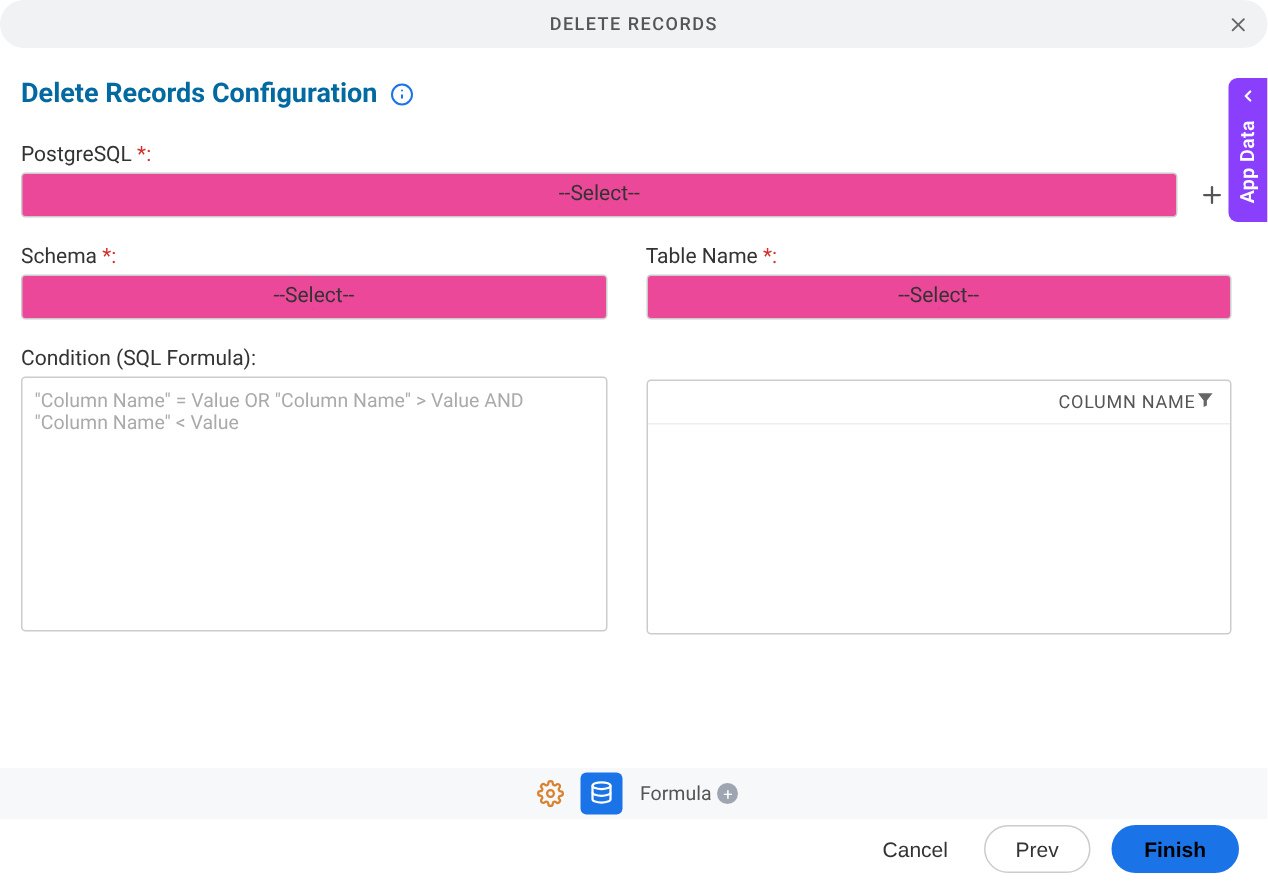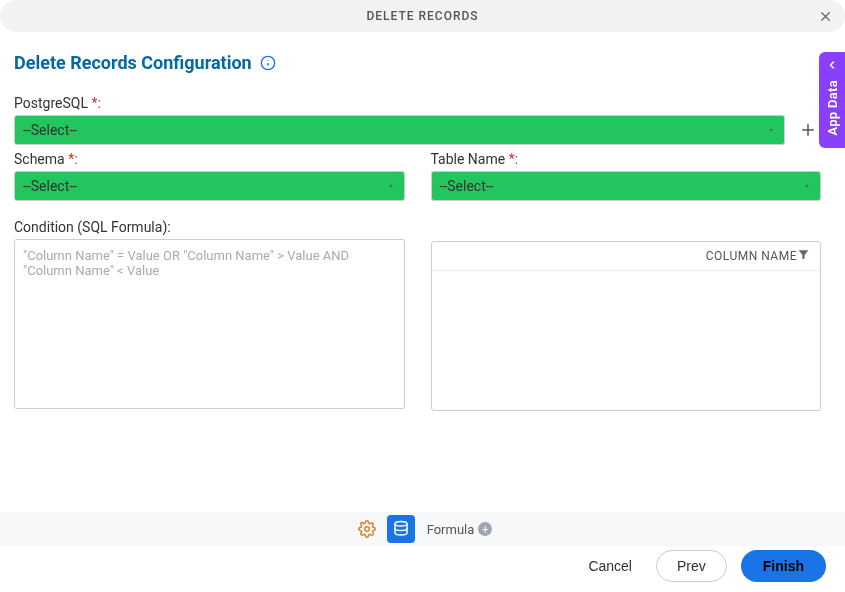--- a/index.html
+++ b/index.html
@@ -61,25 +61,26 @@
       font-weight: 400;
     }
     .req { color: #d32f2f; }
     .select-box {
       display: flex;
       align-items: center;
       justify-content: space-between;
       border: 1px solid #ccc;
       border-radius: 3px;
       padding: 5px 8px;
-      background: #22c55e;
+      background: #ec4899;
       cursor: pointer;
       color: #333;
       height: 30px;
       font-size: 14px;
+      flex-direction: column;
     }
     .select-box .caret { color: #555; }
     .row { display: flex; gap: 26px; }
     .col { flex: 1; }
     .add-btn {
       width: 26px; height: 26px;
       display:flex; align-items:center; justify-content:center;
       cursor:pointer; color:#555;
       align-self: flex-end;
       margin-bottom: 2px;
@@ -178,21 +179,21 @@
     }
     .side-tab .chev { margin-bottom: 6px; }
     .side-tab-label {
       writing-mode: vertical-rl;
       transform: rotate(180deg);
       font-size: 13px;
       font-weight: 600;
       letter-spacing: 0.3px;
     }
 
-    .group-postgres { margin-bottom: 6px; }
+    .group-postgres { margin-bottom: 18px; }
     .group-row2 { margin-bottom: 18px; }
   </style>
 </head>
 <body>
 
 <div class="header">
   <span>DELETE RECORDS</span>
   <div class="close-btn">
     <svg width="15" height="15" viewBox="0 0 24 24" fill="none" stroke="currentColor" stroke-width="2" stroke-linecap="round">
         <line x1="18" y1="6" x2="6" y2="18"></line>

